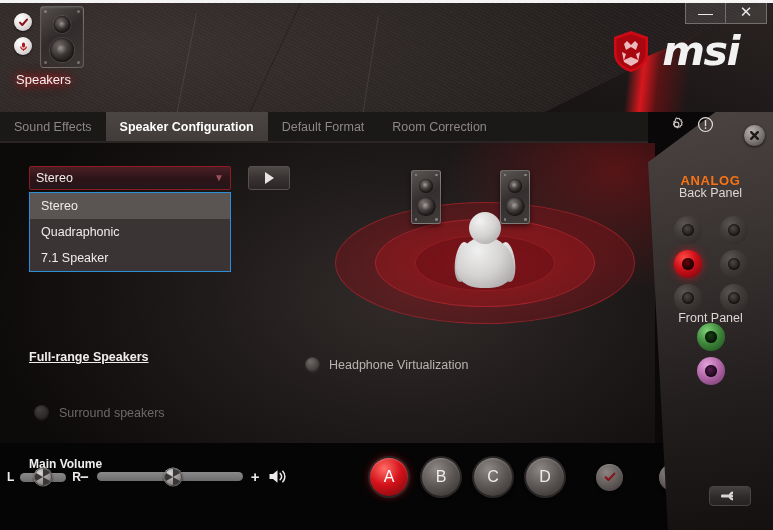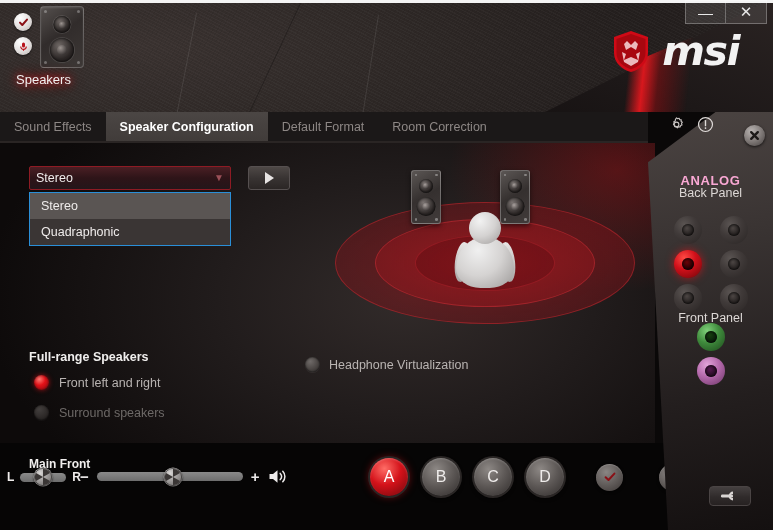--- a/index.html
+++ b/index.html
@@ -299,21 +299,21 @@
   .radio.on {
     background: radial-gradient(circle at 35% 28%, #ff7a72 0%, #e31118 42%, #8a0a10 100%);
     box-shadow: inset 0 0 3px rgba(0,0,0,.55), 0 0 5px rgba(227,17,24,.65);
   }
   .radio.dim { opacity: .55; }
   .hp-label { font-size: 12.5px; color: #b9b4b2; }
 
   
   .frs-title {
     position: absolute; left: 29px; top: 350px;
-    font-size: 12.5px; font-weight: 700; color: #f0eeed;
+    font-size: 12.5px; font-weight: 700; color: #f0eeed; text-decoration: underline;
   }
   .frs-opt {
     position: absolute; left: 34px;
     display: flex; align-items: center; gap: 10px; cursor: pointer;
   }
   .frs-opt.o1 { top: 375px; }
   .frs-opt.o2 { top: 405px; cursor: default; }
   .frs-label { font-size: 12.5px; color: #b8b3b1; }
   .frs-label.dim { color: #6d6967; }
 
@@ -381,21 +381,21 @@
   
   .sidepanel {
     position: absolute; right: 0; top: 112px; width: 125px; height: 418px;
     background: linear-gradient(170deg, #4b4442 0%, #3a3433 30%, #231e1e 68%, #141010 100%);
     clip-path: polygon(100% 0, 100% 100%, 16% 100%, 0 12%, 54% 0);
     overflow: hidden;
   }
   .sp-title {
     position: absolute; right: 0; top: 173px; width: 125px;
     text-align: center; font-size: 13px; font-weight: 700;
-    color: #f9a8d4; letter-spacing: .6px;
+    color: #f97316; letter-spacing: .6px;
   }
   .sp-sub {
     position: absolute; right: 0; width: 125px;
     text-align: center; font-size: 12.5px; color: #ddd8d6;
   }
   .sp-sub.back  { top: 186px; }
   .sp-sub.front { top: 311px; }
   .jack-grid {
     position: absolute; right: 16px; top: 216px;
     width: 92px;
@@ -541,20 +541,21 @@
   </div>
 
   <div class="combo">
     <span class="combo-text">Stereo</span>
     <span class="combo-arrow">▼</span>
   </div>
 
   <div class="dd-list" id="dd-host">
       <div class="dd-item selected">Stereo</div>
       <div class="dd-item">Quadraphonic</div>
+      <div class="dd-item">7.1 Speaker</div>
     </div>
 
   <div class="play-btn">
     <div class="play-tri"></div>
   </div>
 
   <div class="stage">
     <div class="ring r1"></div>
     <div class="ring r2"></div>
     <div class="ring r3"></div>
@@ -591,32 +592,28 @@
       <div class="p-head"></div>
     </div>
   </div>
 
   <div class="hp-virt">
     <span class="radio" id="hp-radio"></span>
     <span class="hp-label">Headphone Virtualization</span>
   </div>
 
   <div class="frs-title">Full-range Speakers</div>
-  <div class="frs-opt o1">
-    <span class="radio on"></span>
-    <span class="frs-label">Front left and right</span>
-  </div>
   <div class="frs-opt o2">
     <span class="radio dim"></span>
     <span class="frs-label dim">Surround speakers</span>
   </div>
 
   <div class="bottombar"></div>
 
-  <div class="mv-title">Main Front</div>
+  <div class="mv-title">Main Volume</div>
 
   <div class="bal-row">
     <span class="lr">L</span>
     <div class="bal-track">
       <div class="knob" id="bal-knob" style="left: 50%;">
         <svg viewBox="0 0 19 19">
           <circle cx="9.5" cy="9.5" r="8.6" fill="none" stroke="rgba(0,0,0,.45)" stroke-width="1"></circle>
           <path d="M9.5 9.5 L9.5 1.4 A8.1 8.1 0 0 1 16.5 5.5 Z" fill="#3a3635"></path>
           <path d="M9.5 9.5 L16.5 13.5 A8.1 8.1 0 0 1 9.5 17.6 Z" fill="#3a3635"></path>
           <path d="M9.5 9.5 L2.5 13.5 A8.1 8.1 0 0 1 2.5 5.5 Z" fill="#3a3635"></path>

